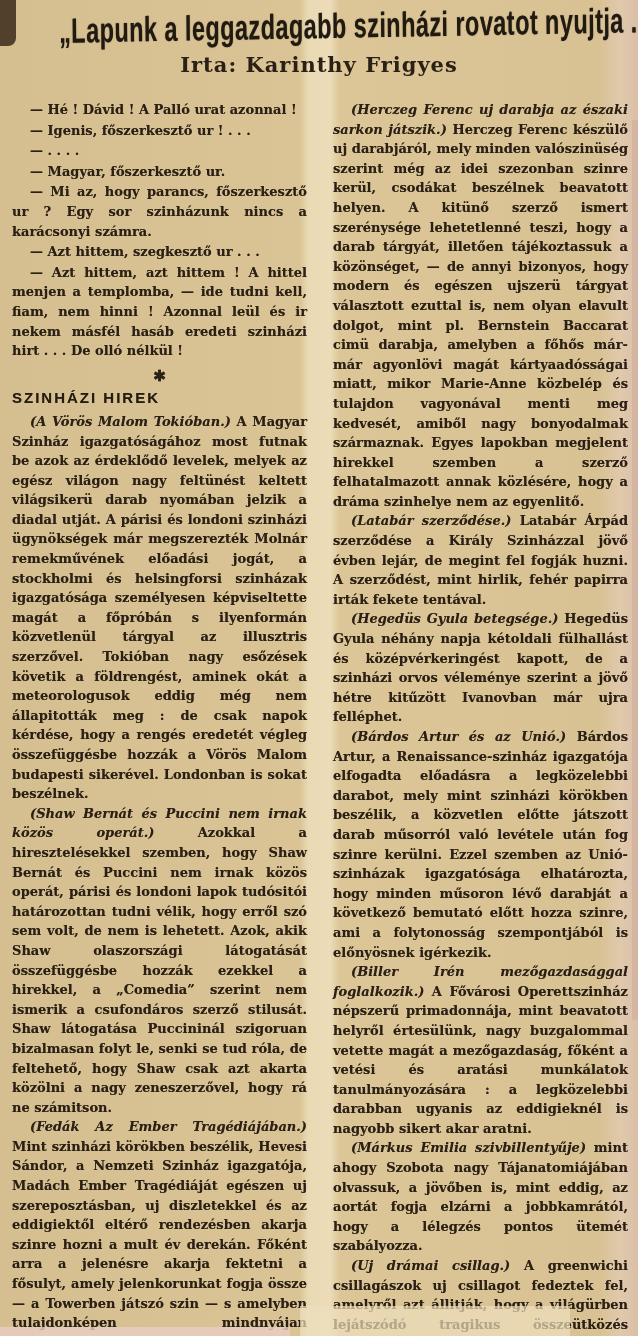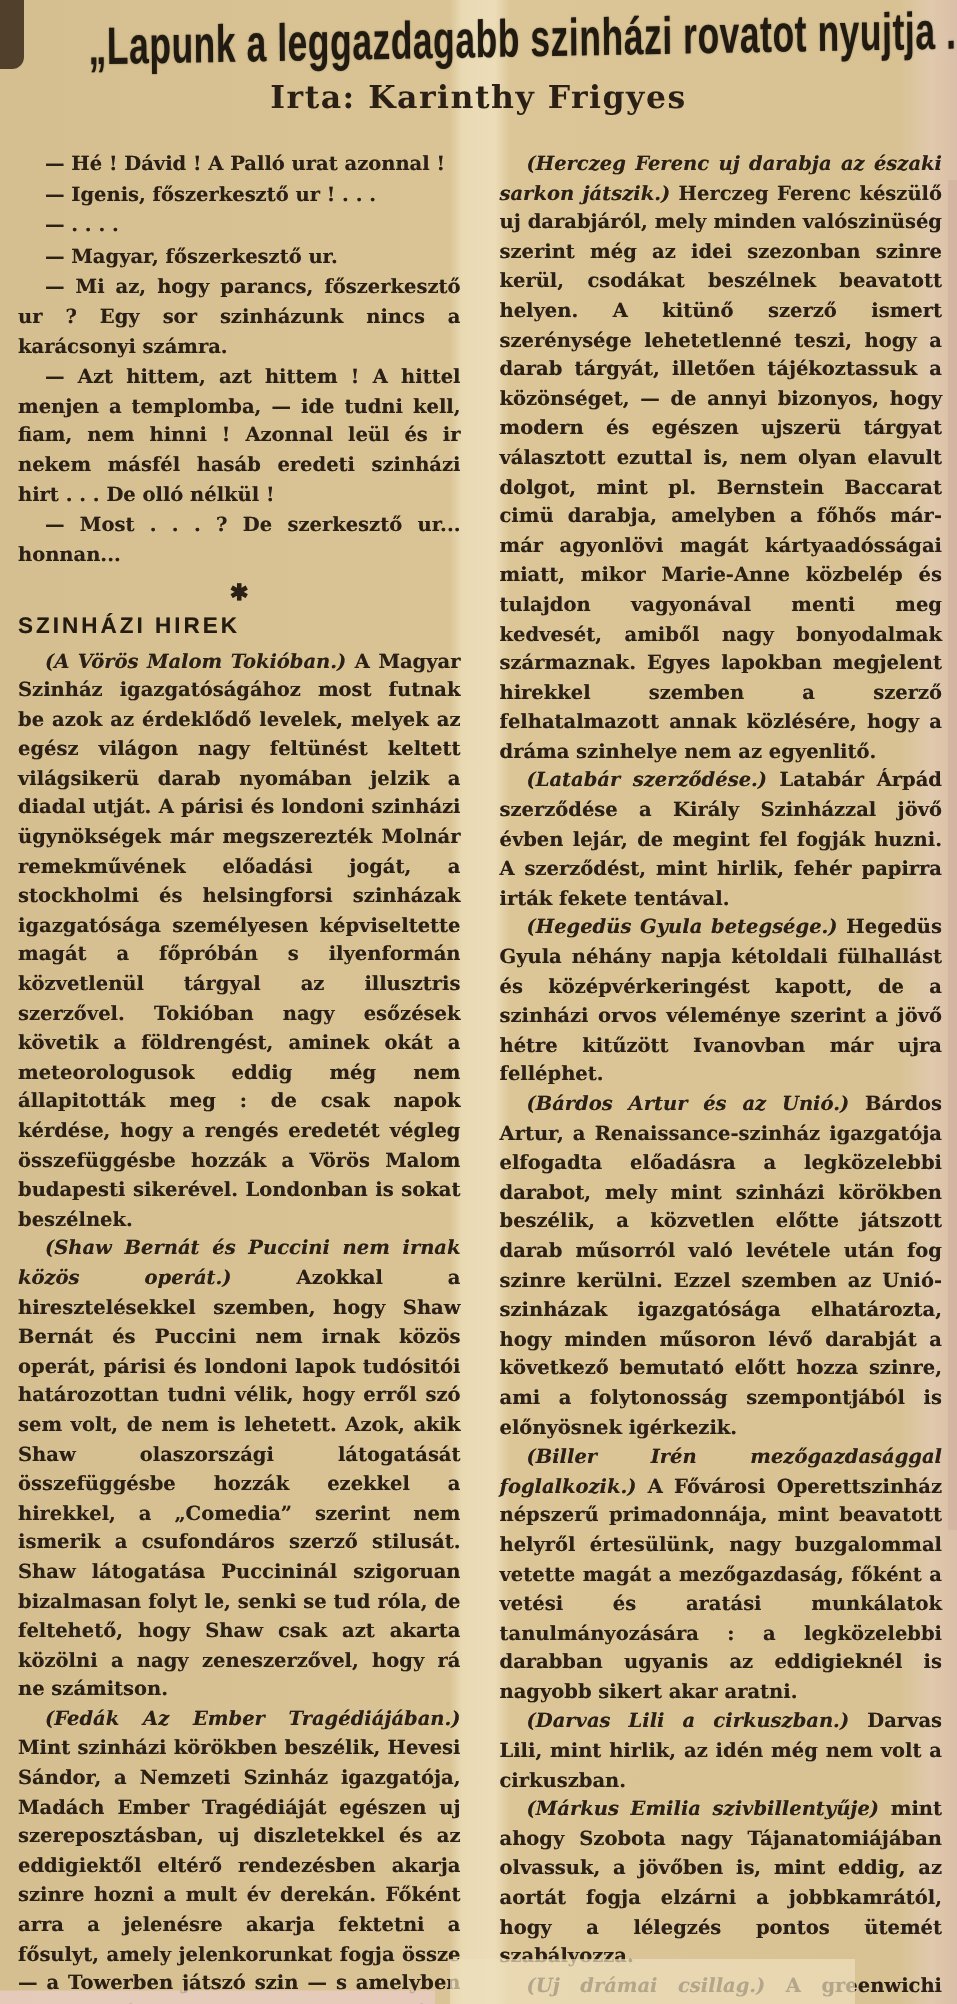--- a/index.html
+++ b/index.html
@@ -93,22 +93,22 @@
 
   <div class="columns">
 
     <div class="col">
       <div class="dialogue">
         <p>— Hé ! Dávid ! A Palló urat azonnal !</p>
         <p>— Igenis, főszerkesztő ur ! . . .</p>
         <p>— . . . .</p>
         <p>— Magyar, főszerkesztő ur.</p>
         <p>— Mi az, hogy parancs, főszerkesztő ur ? Egy sor szinházunk nincs a karácsonyi számra.</p>
+        <p>— Azt hittem, szegkesztő ur . . .</p>
         <p>— Azt hittem, azt hittem ! A hittel menjen a templomba, — ide tudni kell, fiam, nem hinni ! Azonnal leül és ir nekem másfél hasáb eredeti szinházi hirt . . . De olló nélkül !</p>
-        <p>— Most . . . ? De szerkesztő ur... honnan...</p>
       </div>
 
       <p class="sep-star">✱</p>
       <p class="section-heading">SZINHÁZI HIREK</p>
 
       <p class="news">
         <span class="lead">(A Vörös Malom Tokióban.)</span><span>A Magyar Szinház igazgatóságához most futnak be azok az érdeklődő levelek, melyek az egész világon nagy feltünést keltett világsikerü darab nyomában jelzik a diadal utját. A párisi és londoni szinházi ügynökségek már megszerezték Molnár remekművének előadási jogát, a stockholmi és helsingforsi szinházak igazgatósága személyesen képviseltette magát a főpróbán s ilyenformán közvetlenül tárgyal az illusztris szerzővel. Tokióban nagy esőzések követik a földrengést, aminek okát a meteorologusok eddig még nem állapitották meg : de csak napok kérdése, hogy a rengés eredetét végleg összefüggésbe hozzák a Vörös Malom budapesti sikerével. Londonban is sokat beszélnek.</span>
       </p>
       <p class="news">
         <span class="lead">(Shaw Bernát és Puccini nem irnak közös operát.)</span><span>Azokkal a hiresztelésekkel szemben, hogy Shaw Bernát és Puccini nem irnak közös operát, párisi és londoni lapok tudósitói határozottan tudni vélik, hogy erről szó sem volt, de nem is lehetett. Azok, akik Shaw olaszországi látogatását összefüggésbe hozzák ezekkel a hirekkel, a „Comedia” szerint nem ismerik a csufondáros szerző stilusát. Shaw látogatása Puccininál szigoruan bizalmasan folyt le, senki se tud róla, de feltehető, hogy Shaw csak azt akarta közölni a nagy zeneszerzővel, hogy rá ne számitson.</span>
@@ -128,23 +128,20 @@
       <p class="news">
         <span class="lead">(Hegedüs Gyula betegsége.)</span><span>Hegedüs Gyula néhány napja kétoldali fülhallást és középvérkeringést kapott, de a szinházi orvos véleménye szerint a jövő hétre kitűzött Ivanovban már ujra felléphet.</span>
       </p>
       <p class="news">
         <span class="lead">(Bárdos Artur és az Unió.)</span><span>Bárdos Artur, a Renaissance-szinház igazgatója elfogadta előadásra a legközelebbi darabot, mely mint szinházi körökben beszélik, a közvetlen előtte játszott darab műsorról való levétele után fog szinre kerülni. Ezzel szemben az Unió-szinházak igazgatósága elhatározta, hogy minden műsoron lévő darabját a következő bemutató előtt hozza szinre, ami a folytonosság szempontjából is előnyösnek igérkezik.</span>
       </p>
       <p class="news">
         <span class="lead">(Biller Irén mezőgazdasággal foglalkozik.)</span><span>A Fővárosi Operettszinház népszerű primadonnája, mint beavatott helyről értesülünk, nagy buzgalommal vetette magát a mezőgazdaság, főként a vetési és aratási munkálatok tanulmányozására : a legközelebbi darabban ugyanis az eddigieknél is nagyobb sikert akar aratni.</span>
       </p>
       <p class="news">
-        <span class="lead">(Darvas Lili a cirkuszban.)</span><span>Darvas Lili, mint hirlik, az idén még nem volt a cirkuszban.</span>
-      </p>
-      <p class="news">
         <span class="lead">(Márkus Emilia szivbillentyűje)</span><span>mint ahogy Szobota nagy Tájanatomiájában olvassuk, a jövőben is, mint eddig, az aortát fogja elzárni a jobbkamrától, hogy a lélegzés pontos ütemét szabályozza.</span>
       </p>
       <p class="news">
         <span class="lead">(Uj drámai csillag.)</span><span>A greenwichi csillagászok uj csillagot fedeztek fel, amelyről azt állitják, hogy a világürben lejátszódó tragikus összeütközés közben szétrobbant Alcione-állócsillagnak egyik bolygója.</span>
       </p>
     </div>
 
   </div>
 </div>
 

